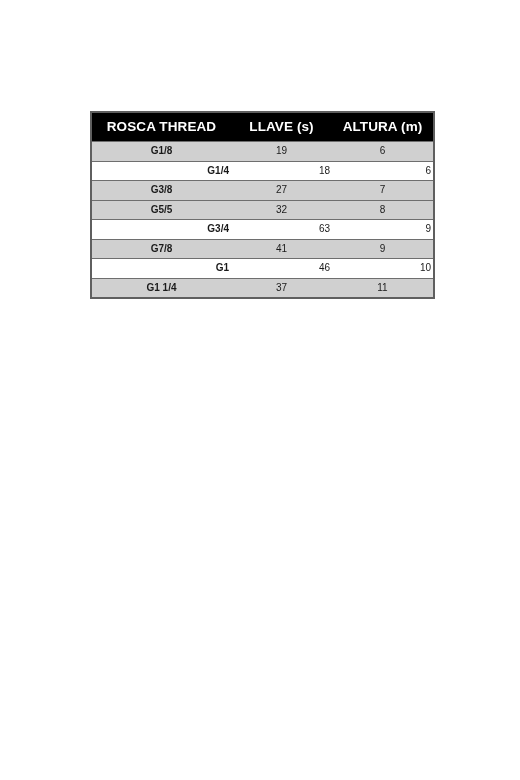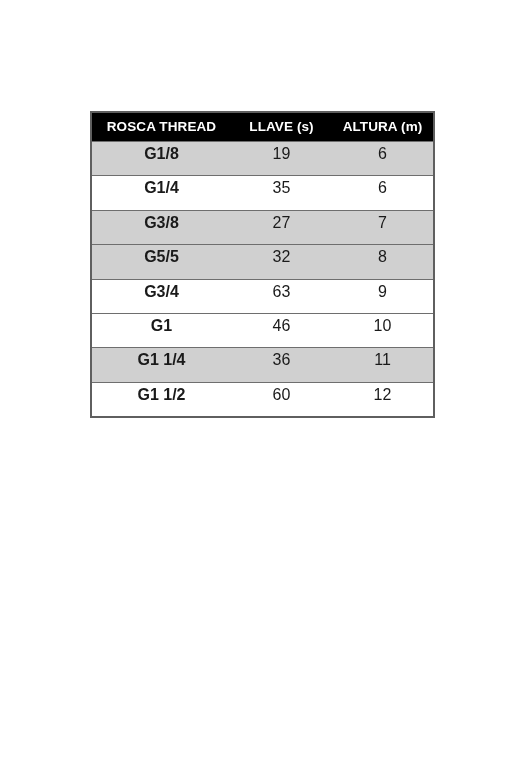--- a/index.html
+++ b/index.html
@@ -44,40 +44,41 @@
     font-size: 13.5px;
     font-weight: bold;
     text-align: center;
     padding: 6px 2px 7px 2px;
     letter-spacing: 0.1px;
     border: none;
     white-space: nowrap;
   }
 
   tbody td {
-    font-size: 16px;
+    font-size: 10px;
     color: #1a1a1a;
     text-align: center;
-    padding: 3px 2px 12px 2px;
+    padding: 3px 2px 4px 2px;
     border-top: 1px solid #6e6e6e;
     border-bottom: 1px solid #6e6e6e;
     white-space: nowrap;
     line-height: 1.15;
   }
 
   tbody td.thread-cell {
     font-weight: bold;
   }
 
   tbody tr.row-shaded td {
     background: #d0d0d0;
   }
 
   tbody tr.row-plain td {
     background: #ffffff;
+    text-align: right;
   }
 </style>
 </head>
 <body>
 
 <div id="table-wrap">
   <table class="spec-table">
     <colgroup>
       <col class="col-thread">
       <col class="col-llave">
@@ -91,48 +92,48 @@
       </tr>
     </thead>
     <tbody id="table-body">
         <tr class="row-shaded">
           <td class="thread-cell">G1/8</td>
           <td>19</td>
           <td>6</td>
         </tr>
         <tr class="row-plain">
           <td class="thread-cell">G1/4</td>
-          <td>35</td>
+          <td>18</td>
           <td>6</td>
         </tr>
         <tr class="row-shaded">
           <td class="thread-cell">G3/8</td>
           <td>27</td>
           <td>7</td>
         </tr>
         <tr class="row-shaded">
           <td class="thread-cell">G5/5</td>
           <td>32</td>
           <td>8</td>
         </tr>
         <tr class="row-plain">
           <td class="thread-cell">G3/4</td>
           <td>63</td>
           <td>9</td>
         </tr>
+        <tr class="row-shaded">
+          <td class="thread-cell">G7/8</td>
+          <td>41</td>
+          <td>9</td>
+        </tr>
         <tr class="row-plain">
           <td class="thread-cell">G1</td>
           <td>46</td>
           <td>10</td>
         </tr>
         <tr class="row-shaded">
           <td class="thread-cell">G1 1/4</td>
-          <td>36</td>
+          <td>37</td>
           <td>11</td>
-        </tr>
-        <tr class="row-plain">
-          <td class="thread-cell">G1 1/2</td>
-          <td>60</td>
-          <td>12</td>
         </tr>
       </tbody>
   </table>
 </div>
 
 </body></html>

